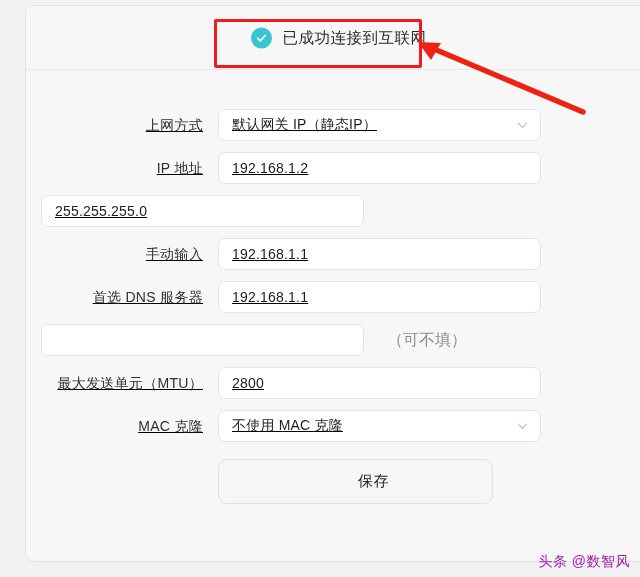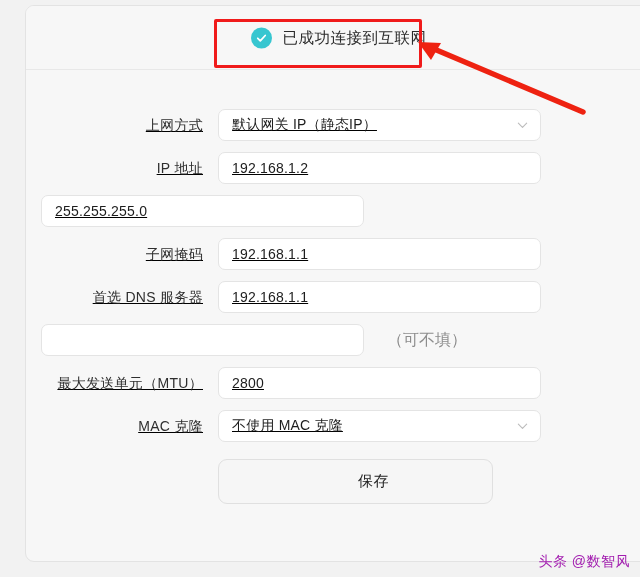--- a/index.html
+++ b/index.html
@@ -254,21 +254,21 @@
 
     <div class="row">
       <div class="field-wrap">
         <div class="field">
           <span class="value">255.255.255.0</span>
         </div>
       </div>
     </div>
 
     <div class="row">
-      <div class="label">子网掩码</div>
+      <div class="label">手动输入</div>
       <div class="field-wrap">
         <div class="field">
           <span class="value">192.168.1.1</span>
         </div>
       </div>
     </div>
 
     <div class="row">
       <div class="label">首选 DNS 服务器</div>
       <div class="field-wrap">

